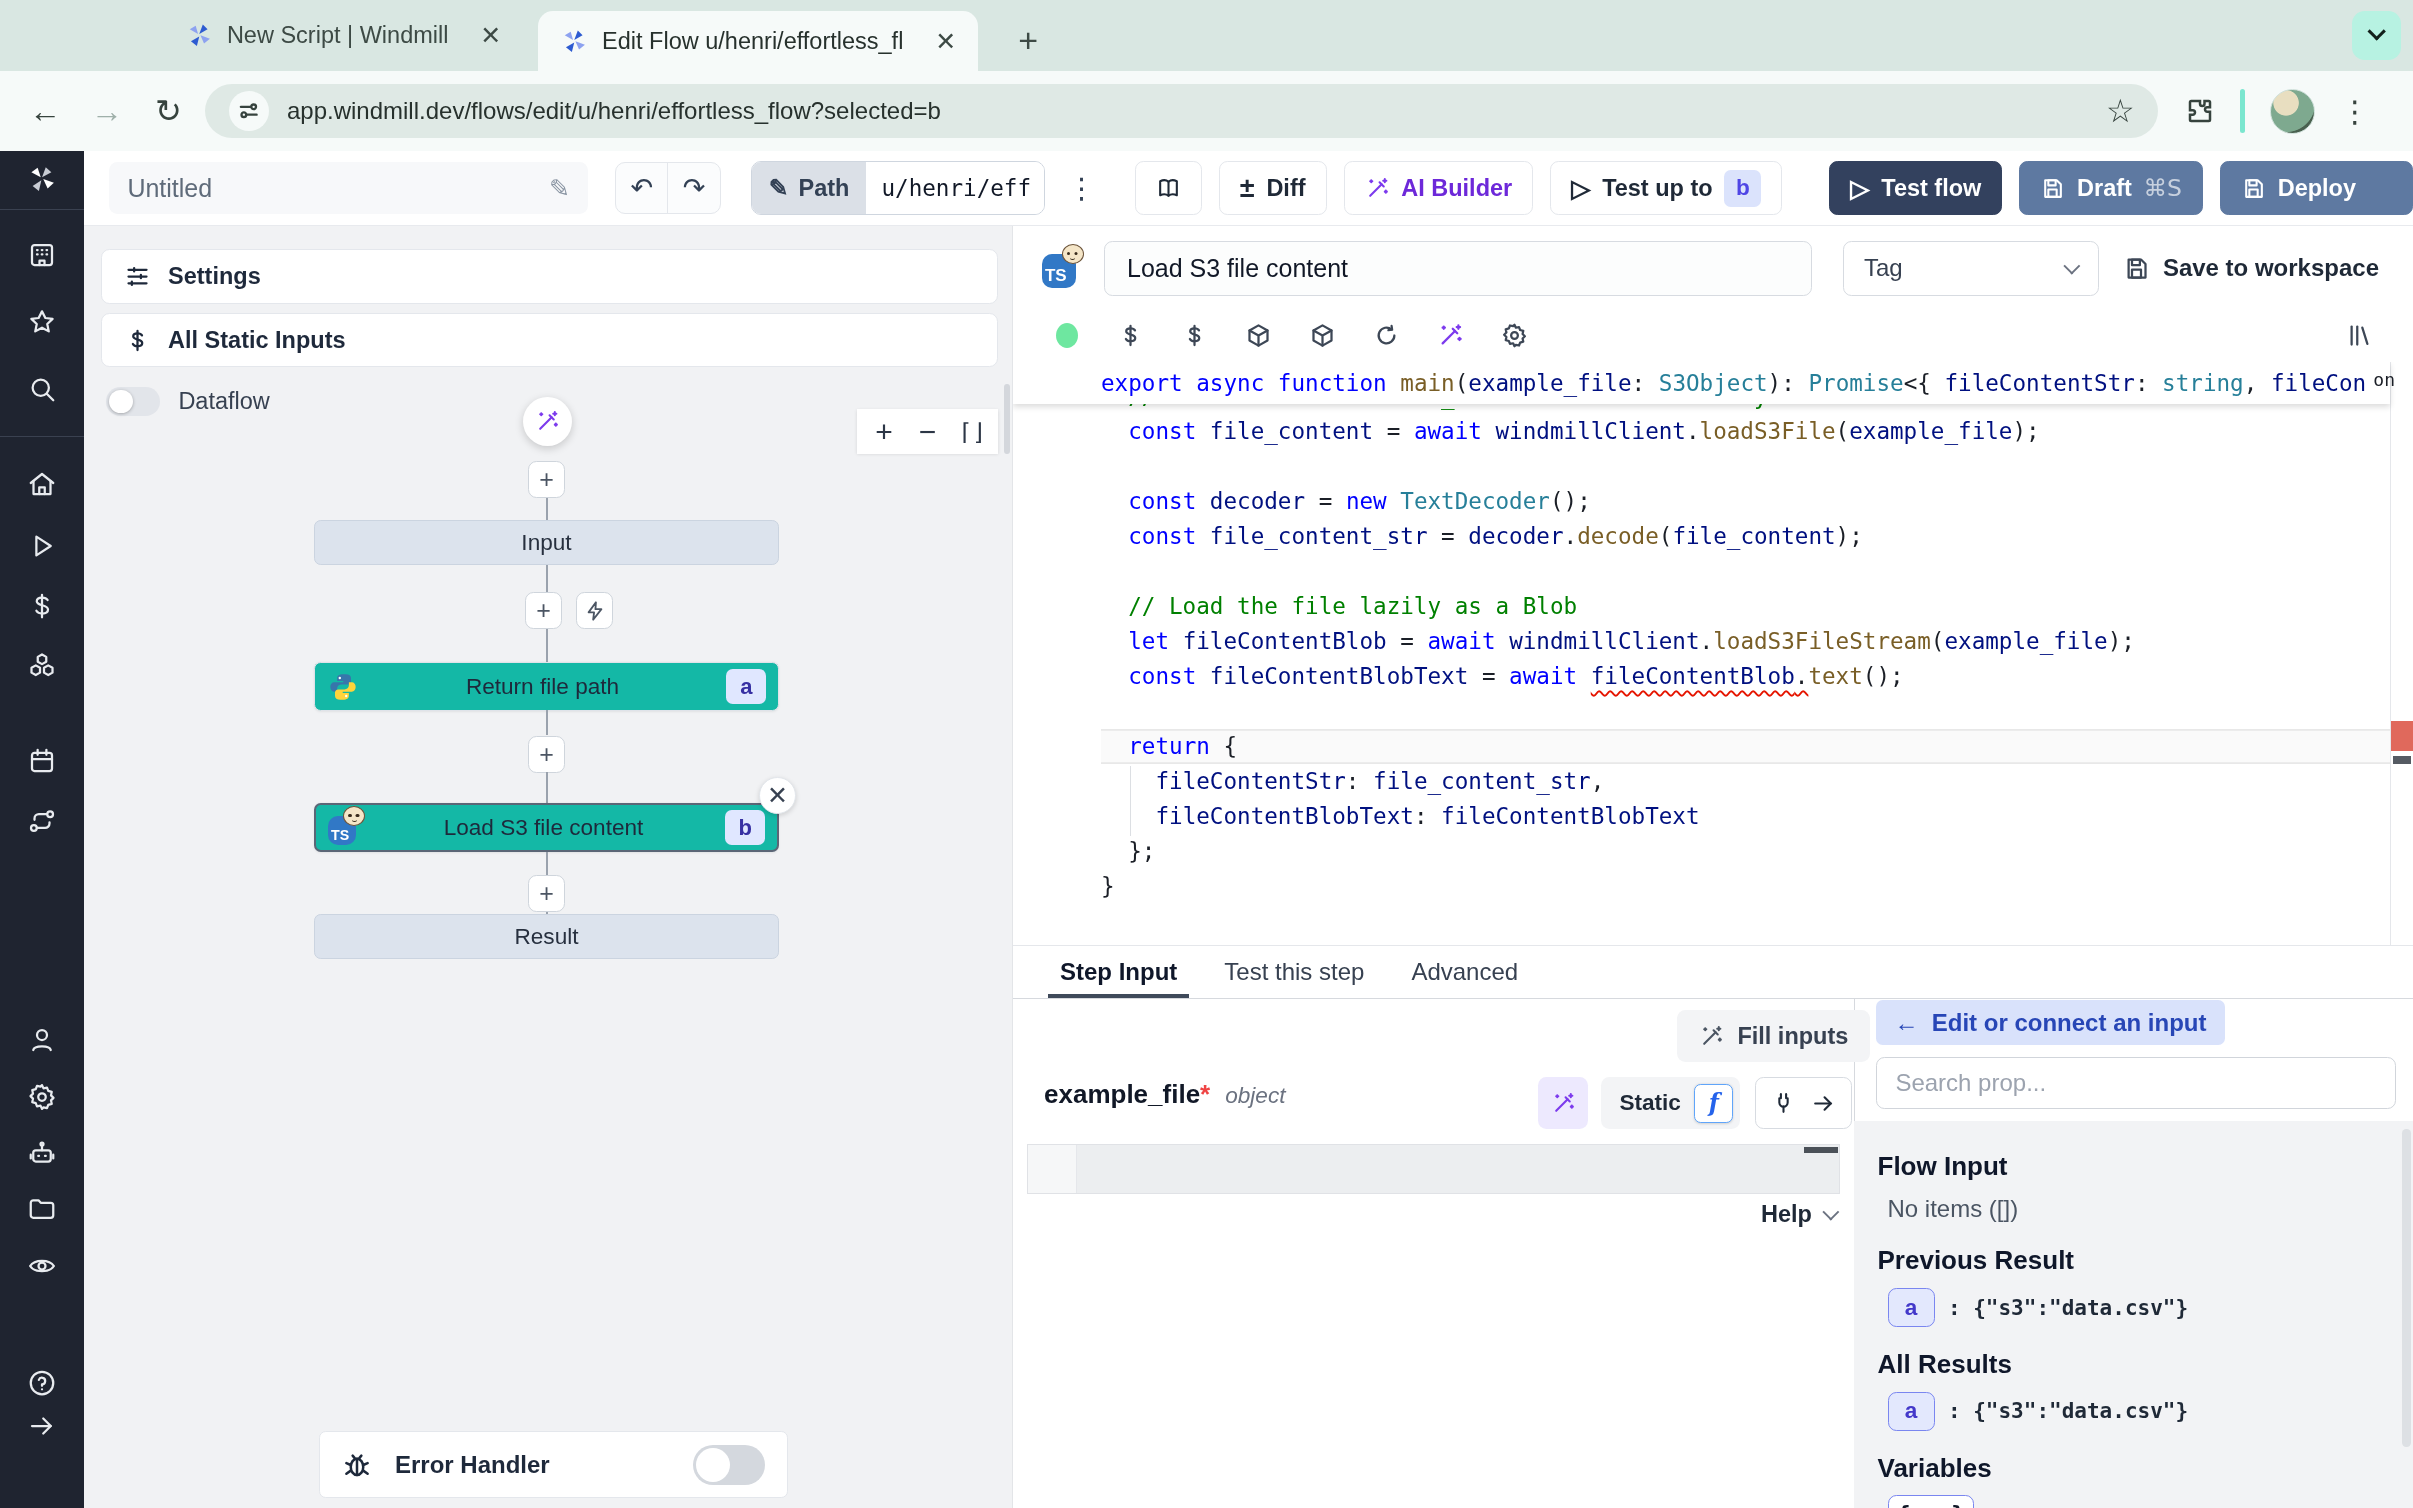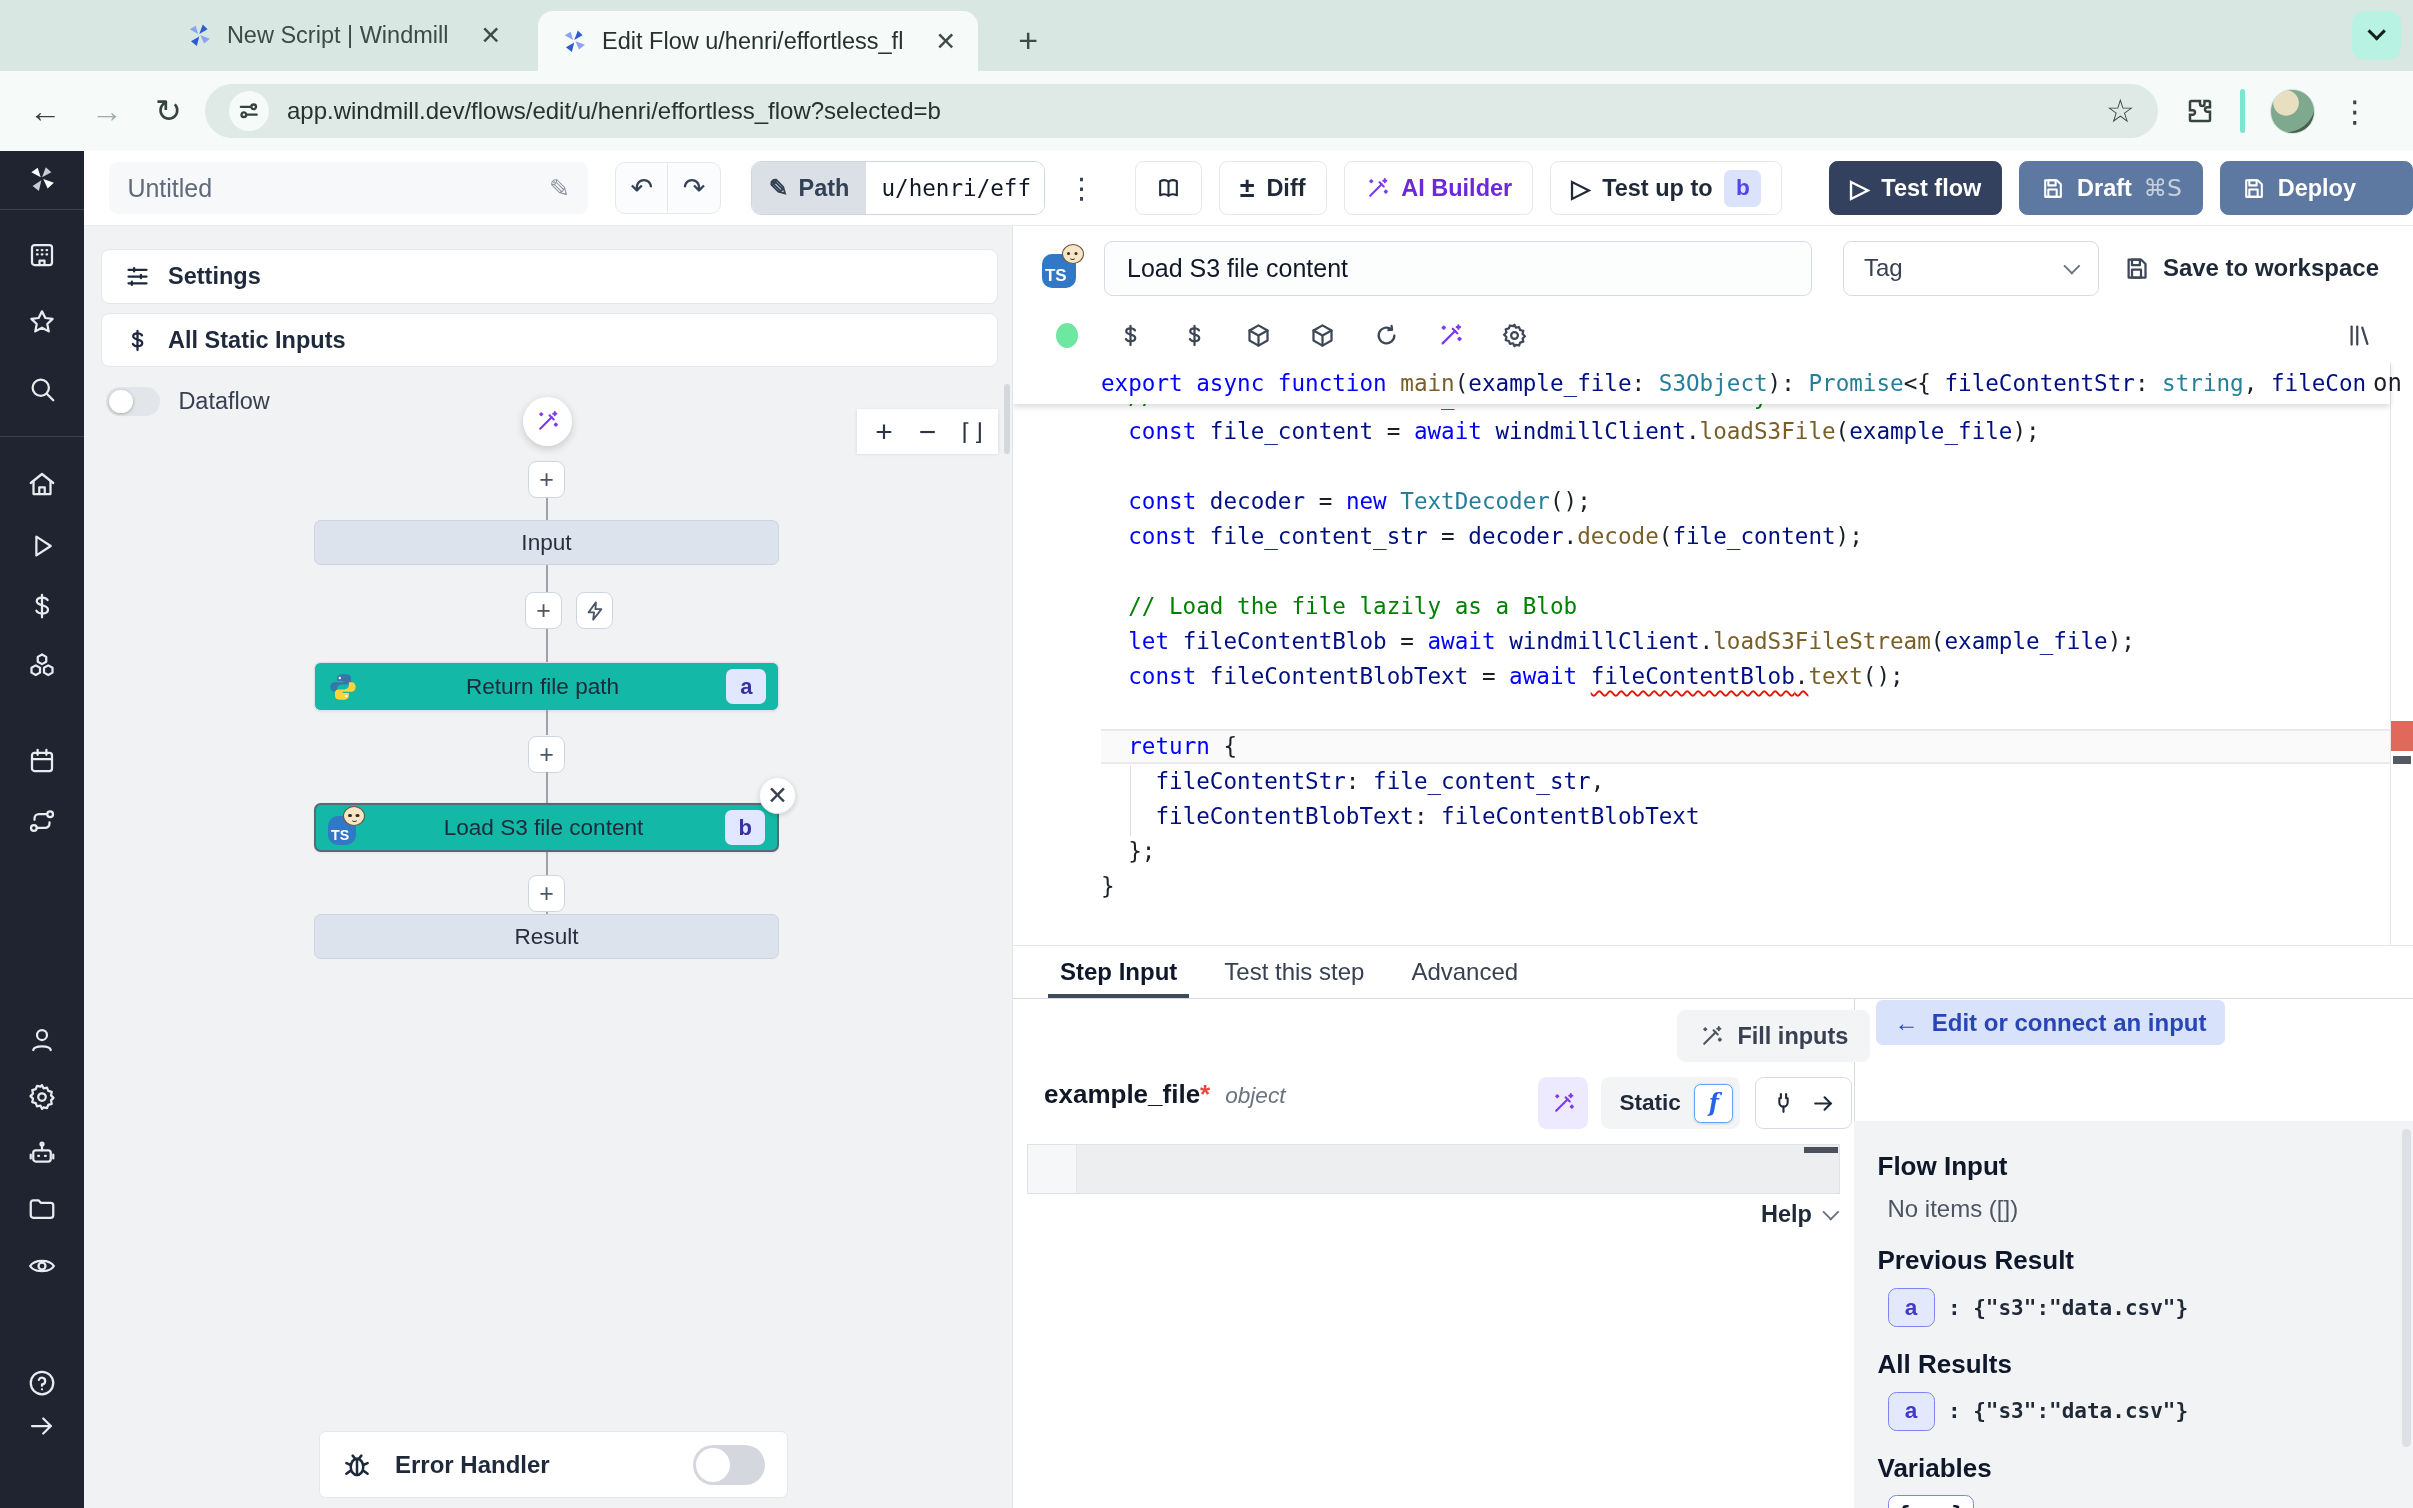--- a/index.html
+++ b/index.html
@@ -114,21 +114,21 @@
   .code-lines { padding:17px 8px 0 88px; }
   .cl { height:35px; line-height:35px; white-space:pre; }
   .cl.current { background:#fafafa; box-shadow:inset 0 1.7px 0 #e8e8e8, inset 0 -1.7px 0 #e8e8e8; }
   .c-k { color:#0000ff; } .c-t { color:#267f99; } .c-c { color:#008000; }
   .c-f { color:#795e26; } .c-v { color:#001080; } .c-p { color:#1b1f27; } .c-pr { color:#001080; }
   .c-sq { text-decoration:underline wavy #e51400 1.7px; text-underline-offset:5.9px; }
   .sticky { position:absolute; left:0; top:0; right:23.5px; height:42px; line-height:42px; background:#fff; box-shadow:0 3.4px 5.9px rgba(0,0,0,.14); padding-left:88px; white-space:pre; overflow:hidden; z-index:2; }
   .sb-lane { position:absolute; right:0; top:0; width:23.5px; height:100%; border-left:0.8px solid #e5e7eb; background:#fff; }
   .sb-red { position:absolute; right:0; top:359px; width:22px; height:30px; background:#e0695c; }
   .sb-thumb { position:absolute; right:1.7px; top:394px; width:18.4px; height:8.4px; background:#555b63; }
-  .ovf { position:absolute; right:11px; top:6.7px; font-size:24px; color:#1b1f27; z-index:3; }
+  .ovf { position:absolute; right:18px; top:6.7px; font-size:18px; color:#1b1f27; z-index:3; }
   .guide { position:absolute; left:117px; top:404px; width:0.8px; height:70px; background:#dcdfe3; }
 
   
   .split1 { position:absolute; left:0; top:719px; right:0; height:0.8px; background:#e5e7eb; }
   .steptabs { position:absolute; left:0; top:720px; right:0; height:52px; display:flex; align-items:stretch; gap:47px; padding-left:47px; font-size:24px; color:#374151; }
   .steptab { display:flex; align-items:center; position:relative; }
   .steptab.active { color:#0f172a; font-weight:700; }
   .steptab.active::after { content:""; position:absolute; left:-11.7px; right:-11.7px; bottom:0; height:4.2px; background:#3f4a5a; }
   .split2 { position:absolute; left:0; top:772px; right:0; height:0.8px; background:#d6d9de; }
   .pane-div { position:absolute; left:841px; top:773px; bottom:0; width:0.8px; background:#d6d9de; }
@@ -648,20 +648,21 @@
         </div>
         <div class="help-row">
           <span>Help</span>
           <span class="sel-chev"></span>
         </div>
 
         <div class="pp-btn">
           <span>←</span>
           <span>Edit or connect an input</span>
         </div>
+        <div class="pp-search">Search prop...</div>
         <div class="pp-body">
           <div class="pp-h">Flow Input</div>
           <div class="pp-empty">No items ([])</div>
           <div class="pp-h">Previous Result</div>
           <div class="pp-row">
             <span class="pp-badge">a</span>
             <span class="pp-val">: {"s3":"data.csv"}</span>
           </div>
           <div class="pp-h">All Results</div>
           <div class="pp-row">

